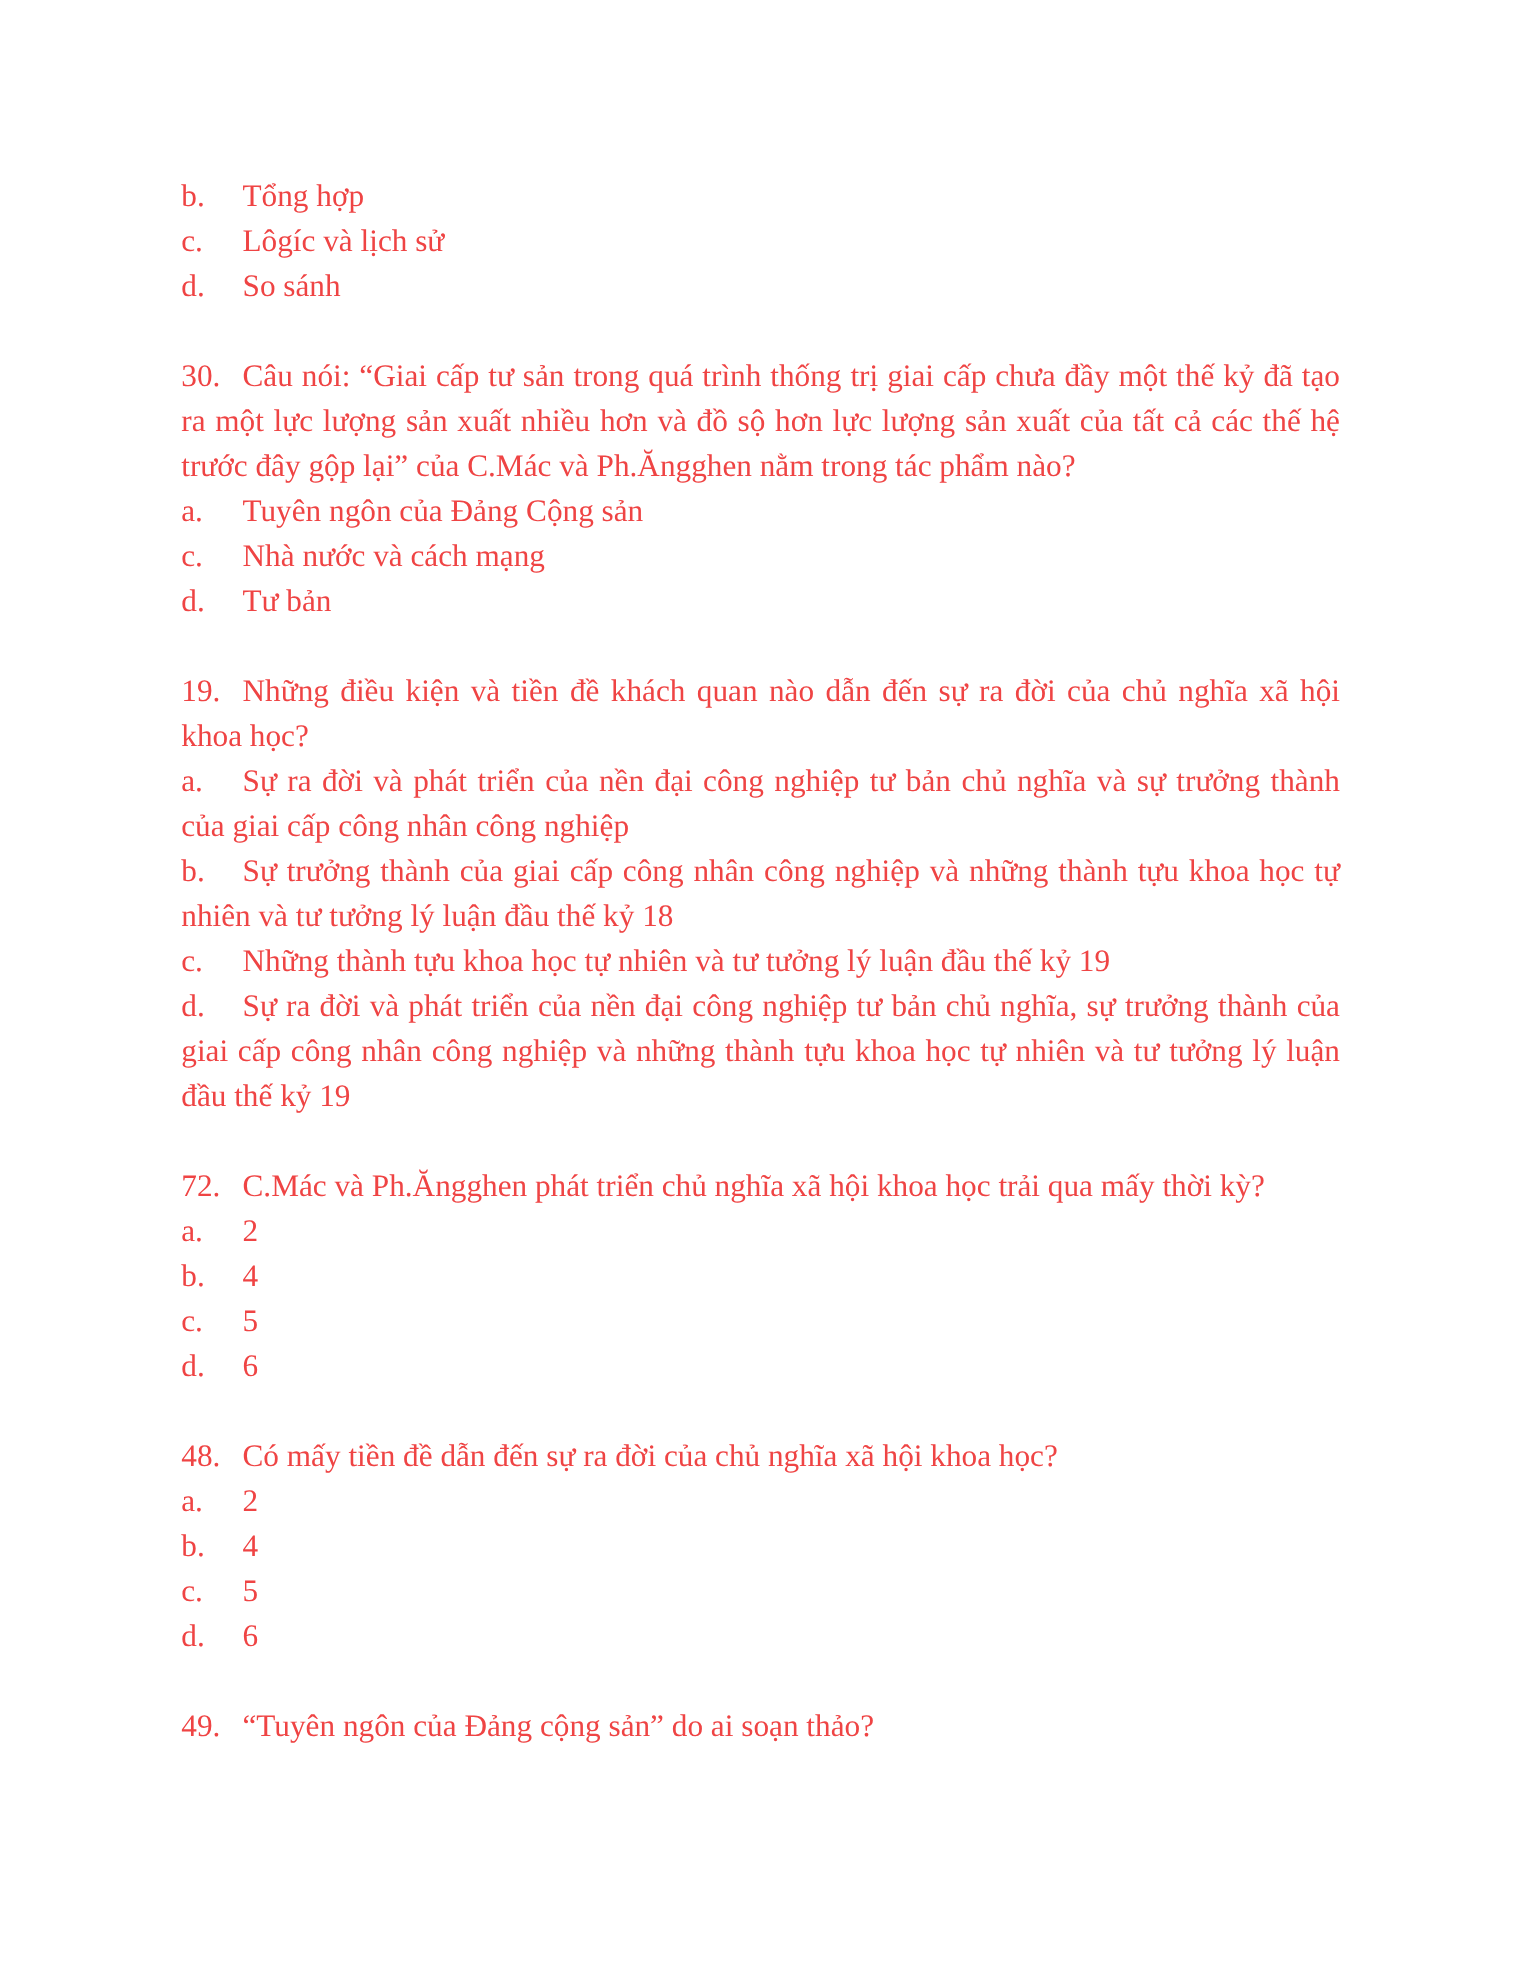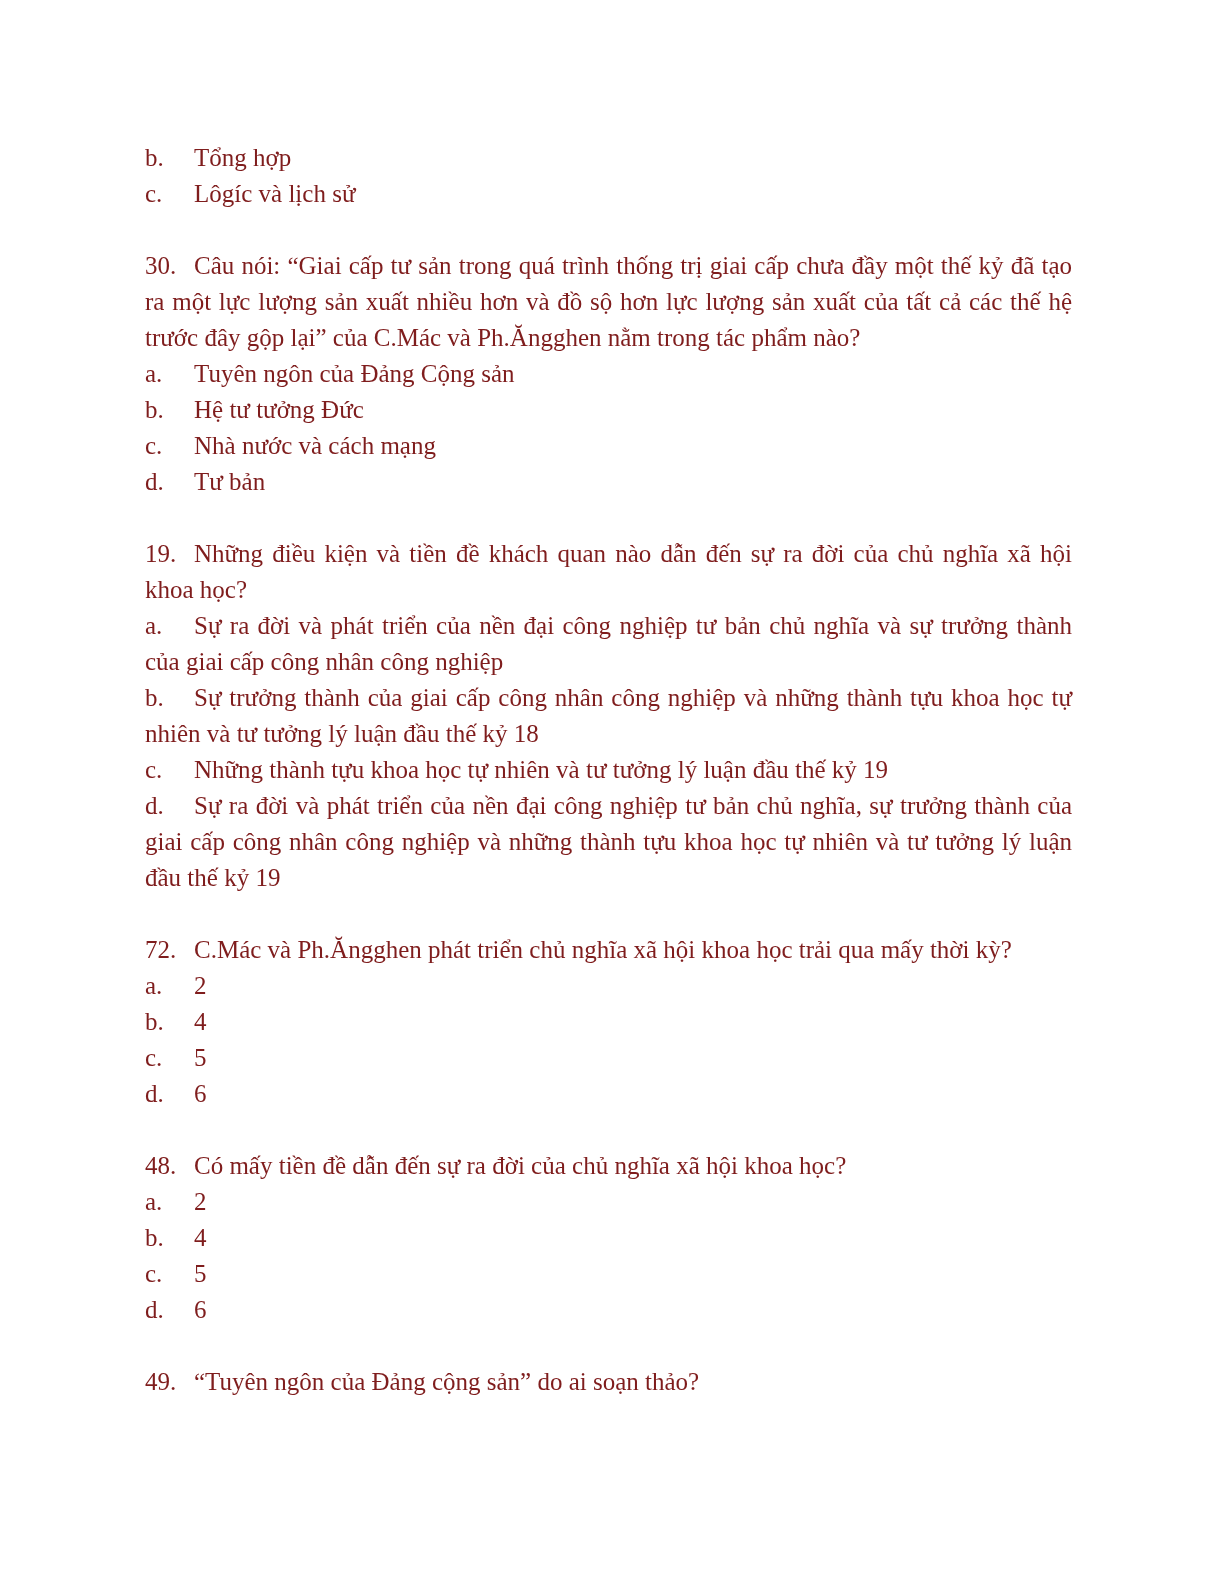--- a/index.html
+++ b/index.html
@@ -6,21 +6,21 @@
     margin: 0;
     padding: 0;
     background: #ffffff;
   }
   .page {
     position: relative;
     width: 1160px;
     height: 1584px;
     box-sizing: border-box;
     background: #ffffff;
-    color: #7f1d1d;
+    color: #ef4444;
     font-family: "Liberation Serif", "DejaVu Serif", serif;
     font-size: 25px;
     line-height: 36px;
     padding: 140px 88px 0 145px;
     overflow: hidden;
   }
   .block {
     margin-bottom: 36px;
   }
   .para {
@@ -36,25 +36,25 @@
   }
 </style>
 </head>
 <body>
 
 <div class="page">
   <div id="content">
       <div class="block">
         <p class="para"><span class="label">b.</span><span>Tổng hợp</span></p>
         <p class="para bold"><span class="label">c.</span><span>Lôgíc và lịch sử</span></p>
+        <p class="para"><span class="label">d.</span><span>So sánh</span></p>
       </div>
       <div class="block">
         <p class="para"><span class="label">30.</span><span>Câu nói: “Giai cấp tư sản trong quá trình thống trị giai cấp chưa đầy một thế kỷ đã tạo ra một lực lượng sản xuất nhiều hơn và đồ sộ hơn lực lượng sản xuất của tất cả các thế hệ trước đây gộp lại” của C.Mác và Ph.Ăngghen nằm trong tác phẩm nào?</span></p>
         <p class="para bold"><span class="label">a.</span><span>Tuyên ngôn của Đảng Cộng sản</span></p>
-        <p class="para"><span class="label">b.</span><span>Hệ tư tưởng Đức</span></p>
         <p class="para"><span class="label">c.</span><span>Nhà nước và cách mạng</span></p>
         <p class="para"><span class="label">d.</span><span>Tư bản</span></p>
       </div>
       <div class="block">
         <p class="para"><span class="label">19.</span><span>Những điều kiện và tiền đề khách quan nào dẫn đến sự ra đời của chủ nghĩa xã hội khoa học?</span></p>
         <p class="para"><span class="label">a.</span><span>Sự ra đời và phát triển của nền đại công nghiệp tư bản chủ nghĩa và sự trưởng thành của giai cấp công nhân công nghiệp</span></p>
         <p class="para"><span class="label">b.</span><span>Sự trưởng thành của giai cấp công nhân công nghiệp và những thành tựu khoa học tự nhiên và tư tưởng lý luận đầu thế kỷ 18</span></p>
         <p class="para"><span class="label">c.</span><span>Những thành tựu khoa học tự nhiên và tư tưởng lý luận đầu thế kỷ 19</span></p>
         <p class="para bold"><span class="label">d.</span><span>Sự ra đời và phát triển của nền đại công nghiệp tư bản chủ nghĩa, sự trưởng thành của giai cấp công nhân công nghiệp và những thành tựu khoa học tự nhiên và tư tưởng lý luận đầu thế kỷ 19</span></p>
       </div>

